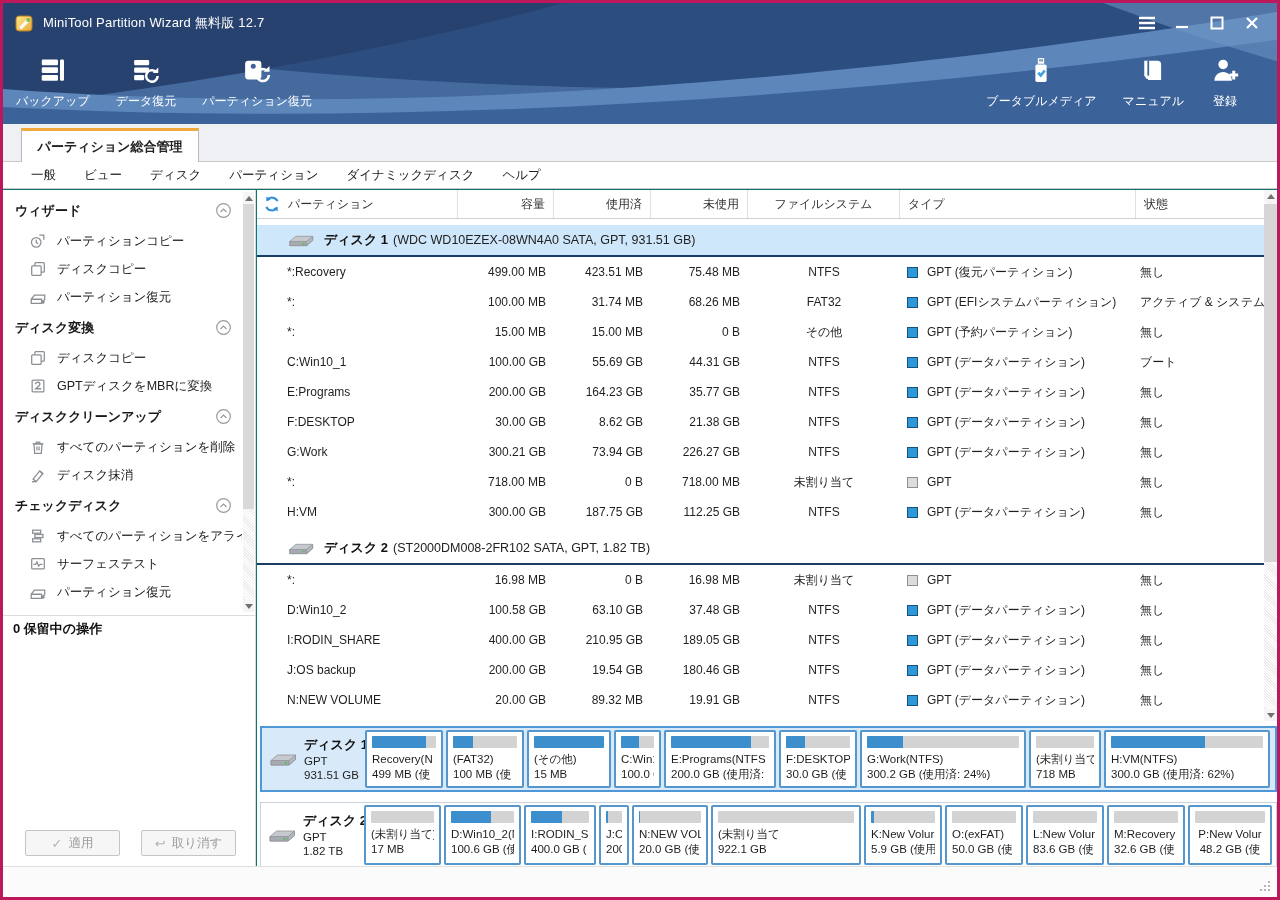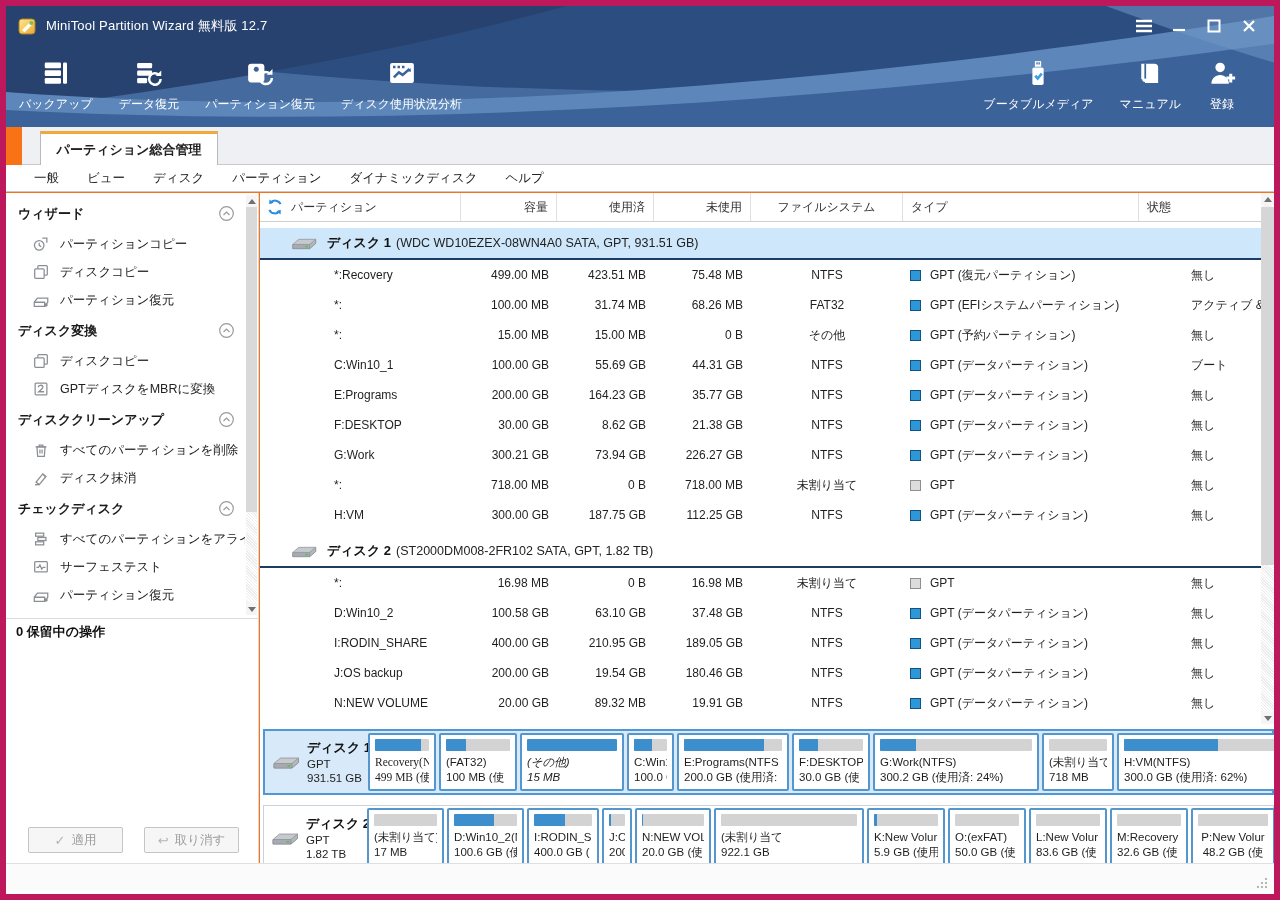--- a/index.html
+++ b/index.html
@@ -1,36 +1,36 @@
 <!DOCTYPE html>
 <html><head>
 <meta charset="utf-8">
 <style>
   html,body{margin:0;padding:0;width:1280px;height:900px;background:#e8e8e8;
     font-family:"Liberation Sans","DejaVu Sans",sans-serif;-webkit-font-smoothing:antialiased;}
   *{box-sizing:border-box;}
-  .window{position:absolute;inset:0;border:6px solid #be185d;background:#f97316;overflow:hidden;}
+  .window{position:absolute;inset:0;border:3px solid #be185d;background:#0f766e;overflow:hidden;}
 
   
   .hdr{position:absolute;left:0;top:0;right:0;height:121px;overflow:hidden;background:#31598f;}
   .hdr svg.bg{position:absolute;inset:0;}
   .titlebar{position:absolute;left:0;top:0;right:0;height:40px;display:flex;align-items:center;padding:0 12px;}
   .app-title{color:#fff;font-size:13px;margin-left:9px;letter-spacing:.2px;}
   .winctl{position:absolute;right:14px;top:10px;display:flex;gap:13px;align-items:center;}
   .winctl .wbtn{width:22px;height:20px;display:flex;align-items:center;justify-content:center;cursor:default;}
 
   .toolbar{position:absolute;left:0;top:42px;right:0;height:78px;display:flex;align-items:flex-start;}
   .tb-group{display:flex;}
   .tb-group.right{margin-left:auto;padding-right:24px;}
   .tb-item{display:flex;flex-direction:column;align-items:center;padding:8px 13px 0 13px;color:#fff;}
   .tb-ic{height:34px;display:flex;align-items:center;justify-content:center;}
   .tb-label{font-size:12px;margin-top:6px;white-space:nowrap;}
 
   
-  .tabstrip{position:absolute;left:16px;top:121px;right:0;height:38px;background:#eef0f3;border-bottom:1px solid #c9c9c9;}
+  .tabstrip{position:absolute;left:0;top:121px;right:0;height:38px;background:#eef0f3;border-bottom:1px solid #c9c9c9;}
   .tab{position:absolute;left:18px;top:4px;bottom:-1px;width:178px;background:#fff;
     border:1px solid #b9b9b9;border-bottom:none;border-top:3px solid #f2a93b;
     display:flex;align-items:center;justify-content:center;font-size:13px;font-weight:bold;color:#222;}
 
   
   .menubar{position:absolute;left:0;top:159px;right:0;height:27px;background:#fff;display:flex;align-items:center;padding-left:14px;border-bottom:1px solid #c9c9c9;}
   .menu-item{font-size:12.5px;color:#222;padding:4px 14px;white-space:nowrap;}
 
   
   .sidebar{position:absolute;left:0;top:187px;width:253px;bottom:31px;background:#fff;border-right:1px solid #d8d8d8;}
@@ -68,28 +68,28 @@
   .th .ref{width:18px;height:18px;margin-right:7px;}
   .th.r{justify-content:flex-end;} .th.c{justify-content:center;}
   .tbody{position:absolute;left:0;top:29px;right:13px;bottom:0;overflow:hidden;}
   .tg-head{height:32px;margin-top:6px;display:flex;align-items:center;padding-left:30px;border-bottom:2px solid #1b3c64;background:#fff;}
   .tg-head.sel{background:#cfe7fa;}
   .disk-ic{width:28px;height:17px;margin-right:9px;flex:0 0 28px;}
   .tg-name{font-weight:bold;font-size:13px;color:#111;margin-right:5px;white-space:nowrap;}
   .tg-info{font-size:12.5px;color:#222;white-space:nowrap;}
   .trow{height:30px;align-items:center;font-size:12px;color:#1f1f1f;}
   .tcell{padding:0 8px;white-space:nowrap;overflow:hidden;}
-  .c-name{padding-left:30px;margin-left:44px;}
+  .c-name{padding-left:30px;}
   .c-num{text-align:right;}
   .c-fs{text-align:center;}
   .c-type{display:flex;align-items:center;gap:9px;padding-left:7px;}
   .sq{width:11px;height:11px;flex:0 0 11px;display:inline-block;}
   .sq-blue{background:#2e97d8;border:1px solid #14527f;}
   .sq-gray{background:#dcdcdc;border:1px solid #8f8f8f;}
-  .c-status{padding-left:4px;margin-left:48px;}
+  .c-status{padding-left:4px;}
 
   
   .m-sbar{position:absolute;right:0;top:0;width:13px;height:531px;background:repeating-linear-gradient(45deg,#ffffff 0 1px,#ececec 1px 2px);}
   .m-sbar .thumb{position:absolute;left:0;right:0;top:14px;height:358px;background:#d6d6d6;}
 
   
   .map{position:absolute;left:0;top:532px;right:0;bottom:0;background:#fff;padding:4px 0 0 3px;}
   .map-row{display:flex;align-items:stretch;height:66px;margin-bottom:10px;background:#fff;border:1px solid #c9d2dc;padding:2px;}
   .map-row.sel{border:2px solid #4f97d6;background:#d8eaf9;}
   .map-label{width:101px;flex:0 0 101px;display:flex;align-items:center;padding-left:4px;}
@@ -190,35 +190,20 @@
             <span class="tb-ic" style="display: inline-flex; align-items: center; justify-content: center;">
               <svg width="30" height="30" viewBox="0 0 24 24">
                 <rect x="2.5" y="4.5" width="13" height="15" rx="2.5" fill="#fff"></rect>
                 <circle cx="9" cy="9" r="2" fill="#3c649c"></circle>
                 <path d="M21.5 16a4.8 4.8 0 1 1-1.8-3.7" fill="none" stroke="#fff" stroke-width="2"></path>
                 <path d="M22 8.8v4.6h-4.6z" fill="#fff"></path>
               </svg>
             </span>
             <div class="tb-label">パーティション復元</div>
           </div>
-          <div class="tb-item">
-            <span class="tb-ic" style="display: inline-flex; align-items: center; justify-content: center;">
-              <svg width="30" height="30" viewBox="0 0 24 24">
-                <rect x="2.5" y="4" width="19" height="16" rx="1.6" fill="#fff"></rect>
-                <g fill="#3c649c">
-                  <rect x="4.8" y="6.2" width="2" height="2"></rect>
-                  <rect x="8.4" y="6.2" width="2" height="2"></rect>
-                  <rect x="12" y="6.2" width="2" height="2"></rect>
-                </g>
-                <polyline points="5.5,15.5 9.5,11.5 12.5,13.5 18,8.8" fill="none" stroke="#3c649c" stroke-width="2"></polyline>
-                <path d="M18.8 8l.4 3-3-.4z" fill="#3c649c"></path>
-              </svg>
-            </span>
-            <div class="tb-label">ディスク使用状況分析</div>
-          </div>
         </div>
       <div class="tb-group right">
           <div class="tb-item">
             <span class="tb-ic" style="display: inline-flex; align-items: center; justify-content: center;">
               <svg width="30" height="30" viewBox="0 0 24 24">
                 <rect x="9.5" y="2.5" width="5" height="4.5" fill="#fff"></rect>
                 <rect x="10.7" y="3.4" width="1" height="1.8" fill="#3c649c"></rect>
                 <rect x="12.4" y="3.4" width="1" height="1.8" fill="#3c649c"></rect>
                 <rect x="7.5" y="7.5" width="9" height="14" rx="1.4" fill="#fff"></rect>
                 <path d="M9.8 14.2l2 2.2 3.2-4" fill="none" stroke="#3ba3e0" stroke-width="2.2"></path>
@@ -655,35 +640,35 @@
                 <path d="M21 14.5 V10 L27.5 4.5 V9 Z" fill="#b4b8bd" stroke="#8f9398" stroke-width="0.8"></path>
                 <rect x="16.5" y="11.5" width="2.6" height="1.6" fill="#4dc24f"></rect>
               </svg>
             </span>
             <div>
               <div class="map-dn">ディスク 1</div>
               <div class="map-dt">GPT</div>
               <div class="map-ds">931.51 GB</div>
             </div>
           </div>
-          <div class="map-blk" style="width: 68px; font-family: Liberation Serif, serif;">
+          <div class="map-blk" style="width: 78px;">
             <div class="blk-bar">
               <div class="blk-fill" style="width: 85%;"></div>
             </div>
             <div class="blk-n">Recovery(N</div>
             <div class="blk-s">499 MB (使</div>
           </div>
           <div class="map-blk" style="width: 78px;">
             <div class="blk-bar">
               <div class="blk-fill" style="width: 32%;"></div>
             </div>
             <div class="blk-n">(FAT32)</div>
             <div class="blk-s">100 MB (使</div>
           </div>
-          <div class="map-blk" style="width: 104px; font-style: italic;">
+          <div class="map-blk" style="width: 84px;">
             <div class="blk-bar">
               <div class="blk-fill" style="width: 100%;"></div>
             </div>
             <div class="blk-n">(その他)</div>
             <div class="blk-s">15 MB</div>
           </div>
           <div class="map-blk" style="width: 47px;">
             <div class="blk-bar">
               <div class="blk-fill" style="width: 56%;"></div>
             </div>

